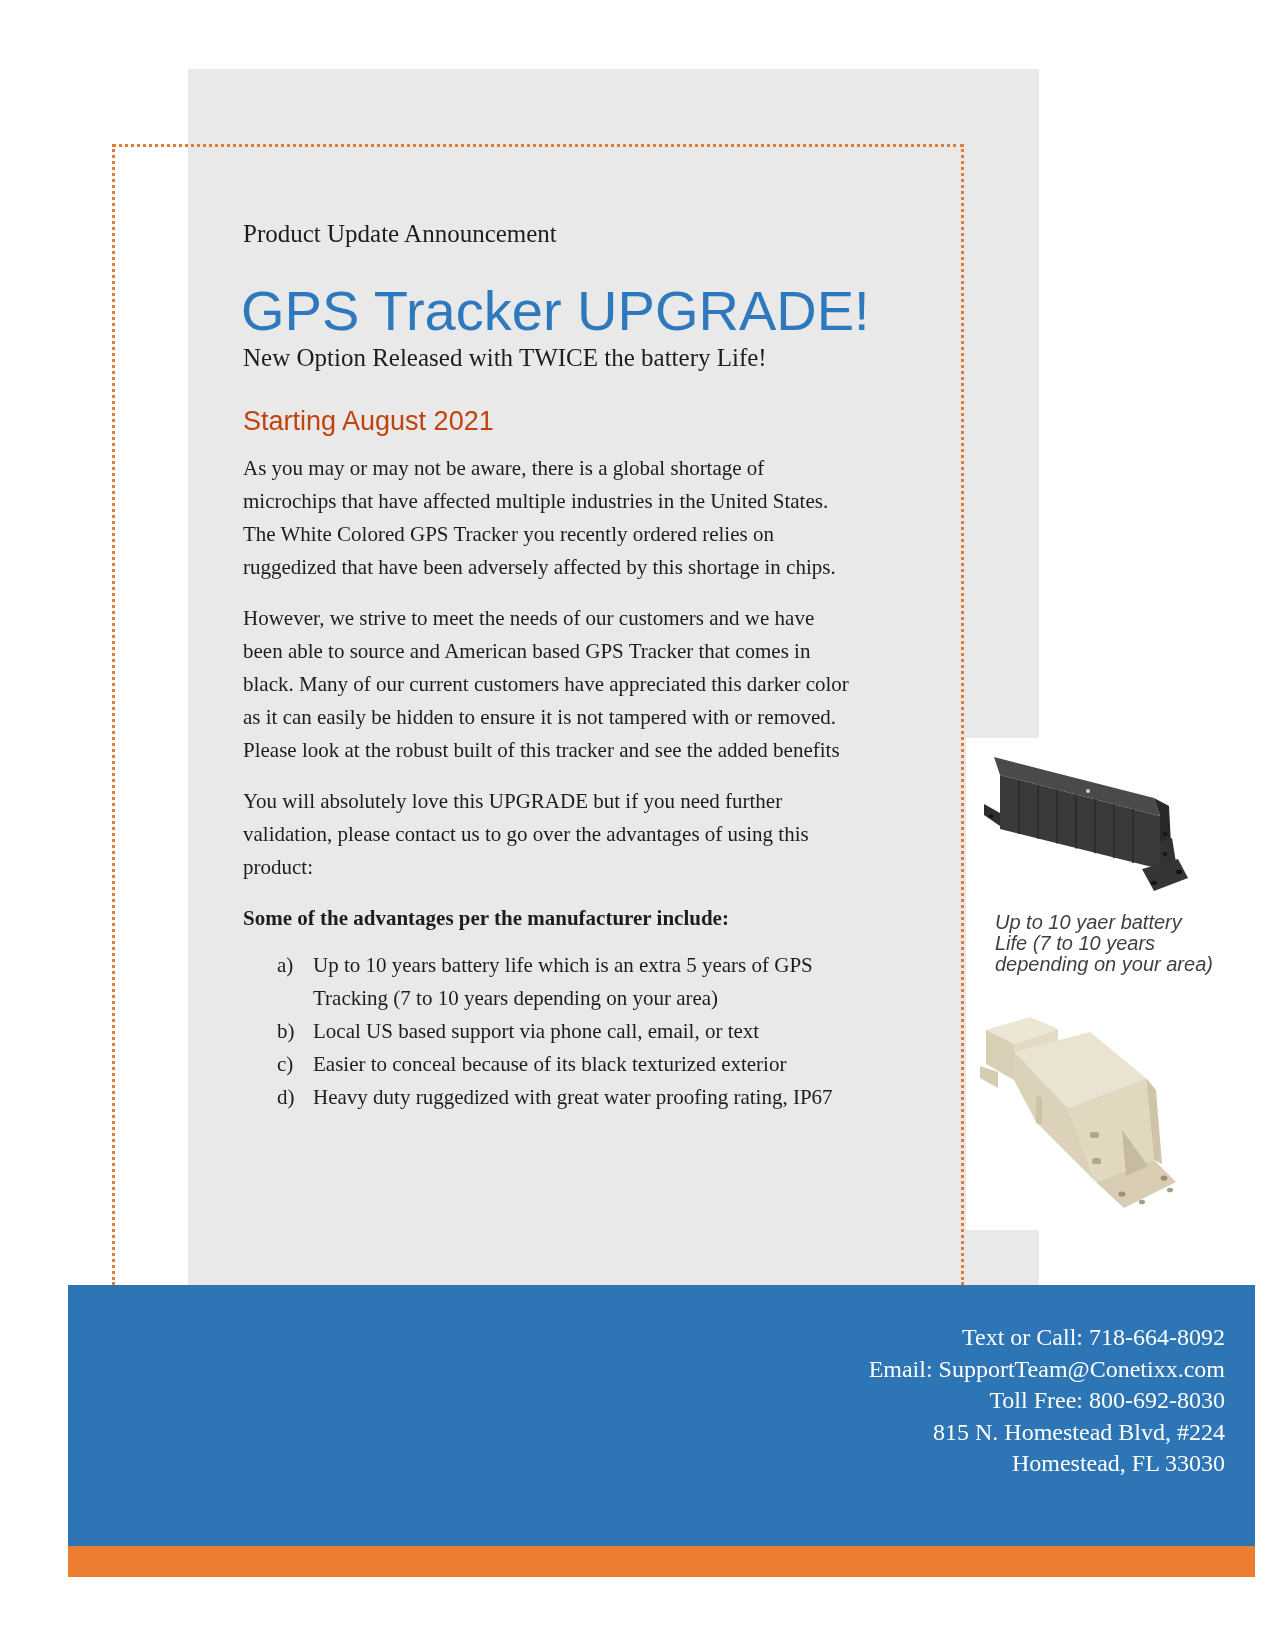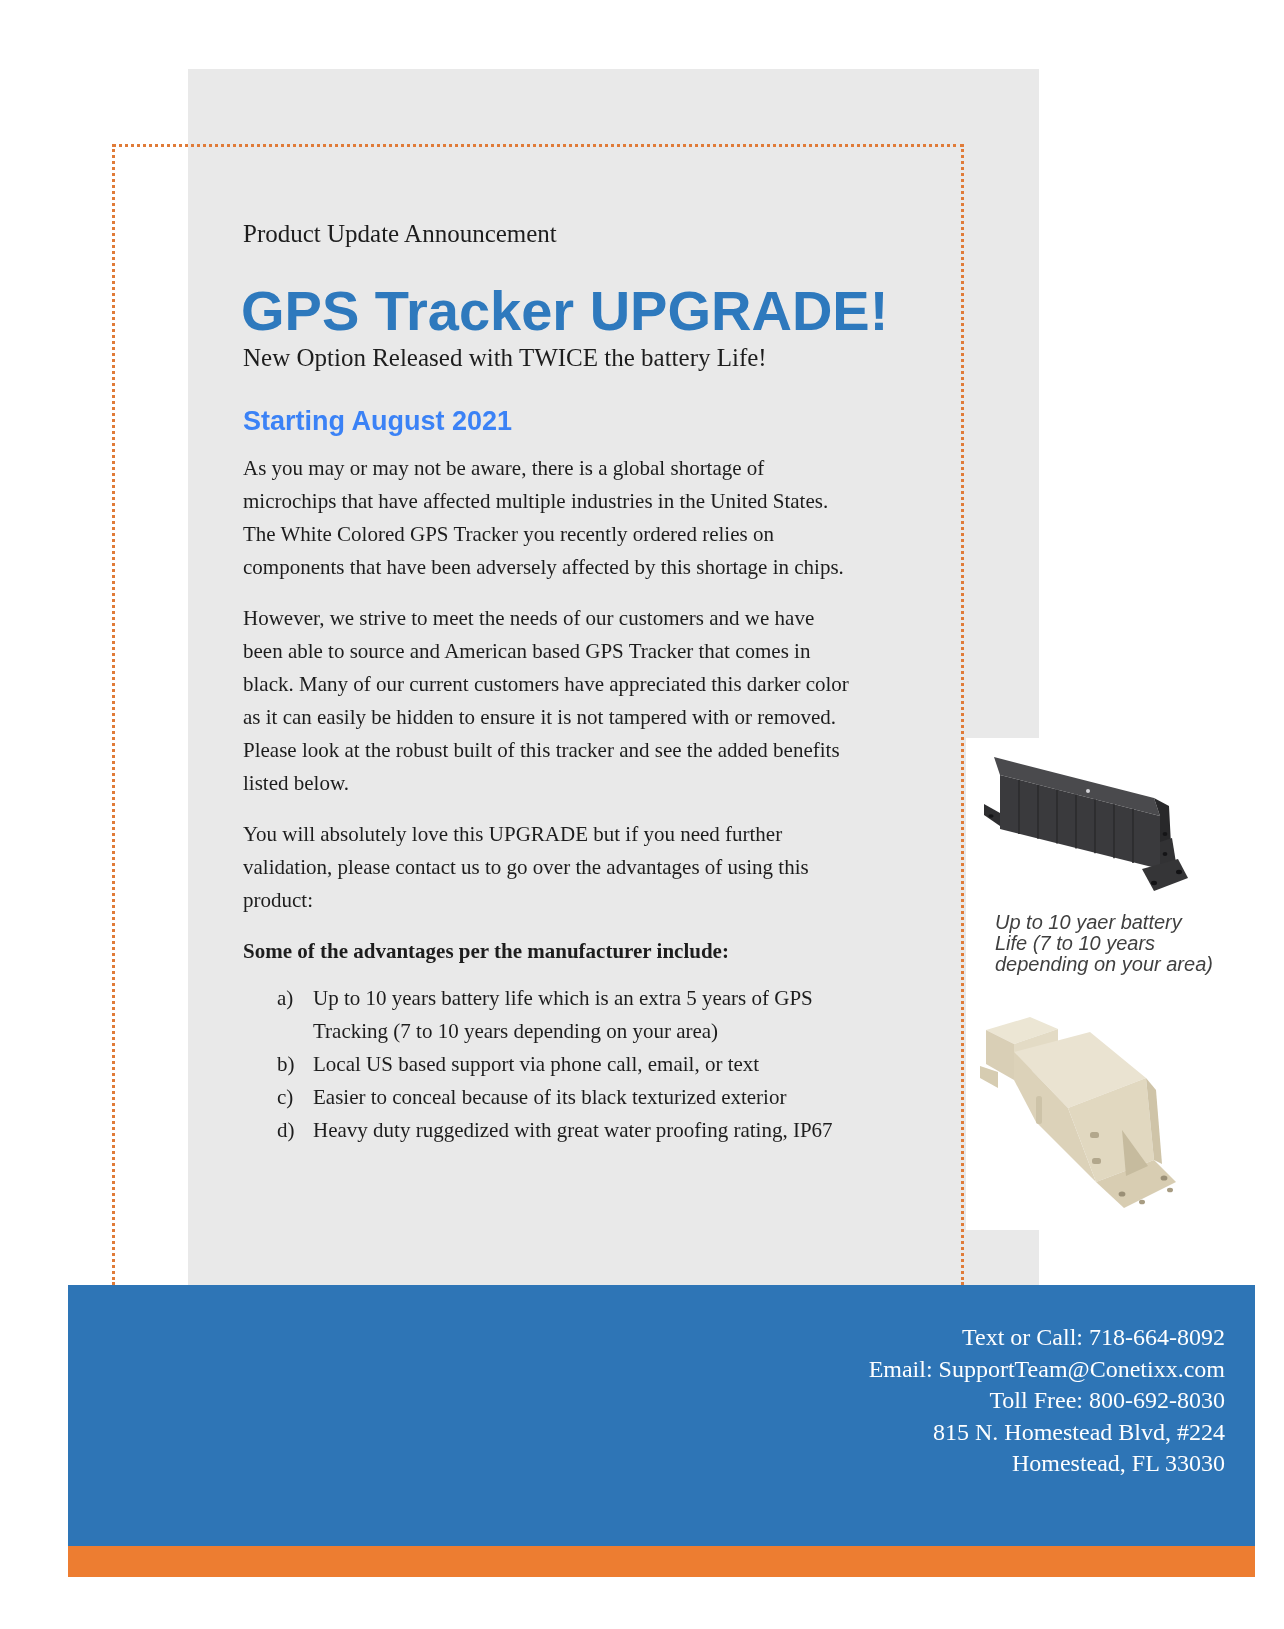--- a/index.html
+++ b/index.html
@@ -12,25 +12,25 @@
                background:#ededf1;border-left:1px solid #d8d8de;}
   .right-strip .thumb{position:absolute;left:3px;top:3px;width:14px;height:46px;
                background:#f8f8fb;border-radius:7px;}
 
   .gray-box{position:absolute;left:148px;top:69px;width:851px;height:1216px;background:#e9e9e9;}
   .white-over{position:absolute;left:926px;top:738px;width:234px;height:492px;background:#ffffff;}
 
   .dotted-frame{position:absolute;left:72px;top:144px;width:852px;height:1141px;box-sizing:border-box;
                 border-top:3px dotted #e07b38;border-left:3px dotted #e07b38;border-right:3px dotted #e07b38;}
   .kicker{position:absolute;left:203px;top:220px;font-size:25px;color:#1d1d1d;white-space:nowrap;}
-  .title{position:absolute;left:201px;top:278px;font-size:56px;font-weight:700;color:#2e79bd;
+  .title{position:absolute;left:201px;top:278px;font-size:56px;font-weight:400;color:#2e79bd;
          letter-spacing:0px;white-space:nowrap;}
   .subtitle{position:absolute;left:203px;top:344px;font-size:25px;white-space:nowrap;}
-  .section-heading{position:absolute;left:203px;top:406px;font-size:27px;font-weight:700;
-         color:#3b82f6;white-space:nowrap;}
+  .section-heading{position:absolute;left:203px;top:406px;font-size:27px;font-weight:400;
+         color:#c2410c;white-space:nowrap;}
 
   .bodycopy{position:absolute;left:203px;top:452px;width:700px;font-size:21px;line-height:33px;}
   .para{margin:0 0 18px 0;}
   .tline{white-space:nowrap;}
   .adv-heading{font-weight:700;margin:0 0 14px 0;white-space:nowrap;}
   .adv-list{margin:0;padding-left:34px;}
   .adv-item{display:flex;margin:0;}
   .adv-marker{width:36px;flex:0 0 36px;}
 
   .photo{position:absolute;background:transparent;}
@@ -60,29 +60,28 @@
   <div class="kicker serif">Product Update Announcement</div>
   <div class="title sans">GPS Tracker UPGRADE!</div>
   <div class="subtitle serif">New Option Released with TWICE the battery Life!</div>
   <div class="section-heading sans">Starting August 2021</div>
 
   <div class="bodycopy serif">
     <div class="para">
       <div class="tline">As you may or may not be aware, there is a global shortage of</div>
       <div class="tline">microchips that have affected multiple industries in the United States.</div>
       <div class="tline">The White Colored GPS Tracker you recently ordered relies on</div>
-      <div class="tline">components that have been adversely affected by this shortage in chips.</div>
+      <div class="tline">ruggedized that have been adversely affected by this shortage in chips.</div>
     </div>
     <div class="para">
       <div class="tline">However, we strive to meet the needs of our customers and we have</div>
       <div class="tline">been able to source and American based GPS Tracker that comes in</div>
       <div class="tline">black. Many of our current customers have appreciated this darker color</div>
       <div class="tline">as it can easily be hidden to ensure it is not tampered with or removed.</div>
       <div class="tline">Please look at the robust built of this tracker and see the added benefits</div>
-      <div class="tline">listed below.</div>
     </div>
     <div class="para">
       <div class="tline">You will absolutely love this UPGRADE but if you need further</div>
       <div class="tline">validation, please contact us to go over the advantages of using this</div>
       <div class="tline">product:</div>
     </div>
 
     <div class="adv-heading">Some of the advantages per the manufacturer include:</div>
 
     <div class="adv-list">

